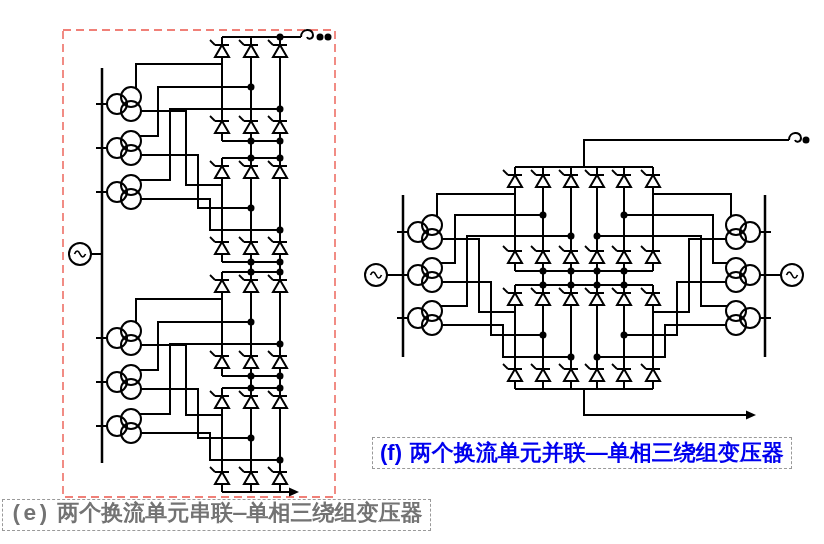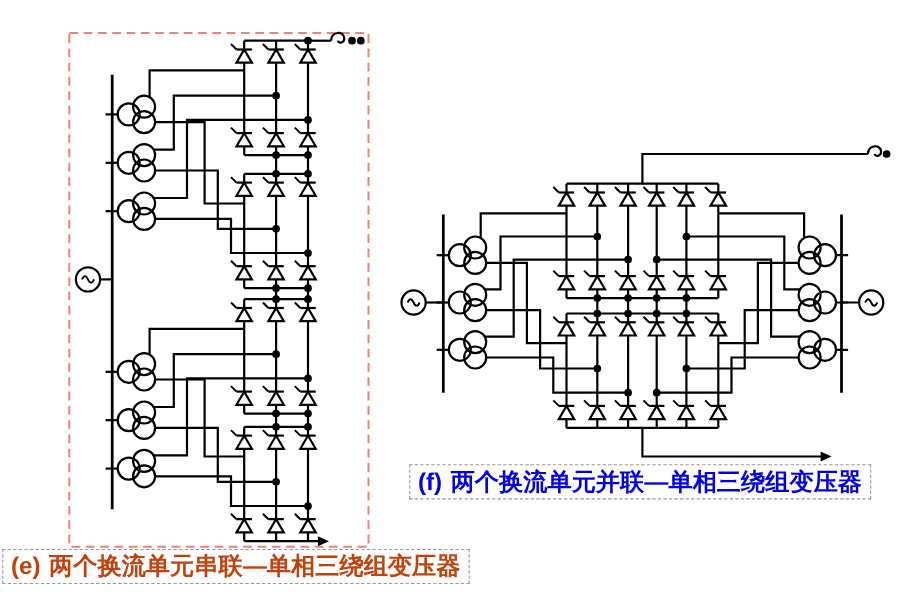--- a/index.html
+++ b/index.html
@@ -14,21 +14,21 @@
     background:#ffffff;
     font-weight:bold;
     font-size:22px;
     line-height:1.15;
     padding:2px 7px 3px 7px;
     white-space:nowrap;
     color:#0000ee;
   }
   .cap .lbl{margin-right:0.35em;}
   #cap-e{left:2px;top:499px;}
-  #cap-f{left:372px;top:422px;}
+  #cap-f{left:372px;top:437px;}
 </style>
 </head>
 <body>
 
 <svg id="circuit" width="824" height="544" viewBox="0 0 824 544">
     <defs>
       <g id="thy">
         <path d="M -7 6 L 7 6 L 0 -6 Z" fill="#fff" stroke="#000000" stroke-width="2"></path>
         <line x1="-7" y1="-6" x2="7" y2="-6" stroke="#000000" stroke-width="2"></line>
         <line x1="-7" y1="-6" x2="-12" y2="-11" stroke="#000000" stroke-width="1.8"></line>
@@ -251,19 +251,19 @@
       <circle cx="571" cy="271" r="3.5" fill="#000000"></circle>
       <circle cx="597" cy="271" r="3.5" fill="#000000"></circle>
       <circle cx="624" cy="271" r="3.5" fill="#000000"></circle>
       <circle cx="543" cy="285" r="3.5" fill="#000000"></circle>
       <circle cx="571" cy="285" r="3.5" fill="#000000"></circle>
       <circle cx="597" cy="285" r="3.5" fill="#000000"></circle>
       <circle cx="624" cy="285" r="3.5" fill="#000000"></circle>
     </g>
   </svg>
 
-<div class="cap" id="cap-e" style="color: #c2410c; border-color: rgb(153, 153, 153);">
+<div class="cap" id="cap-e" style="color: #737373; border-color: rgb(153, 153, 153); font-family: Liberation Mono, monospace;">
   <span class="lbl">(e)</span><span>两个换流单元串联—单相三绕组变压器</span>
 </div>
 
 <div class="cap" id="cap-f" style="color: rgb(0, 0, 238); border-color: rgb(153, 153, 153);">
   <span class="lbl">(f)</span><span>两个换流单元并联—单相三绕组变压器</span>
 </div>
 
 </body></html>

